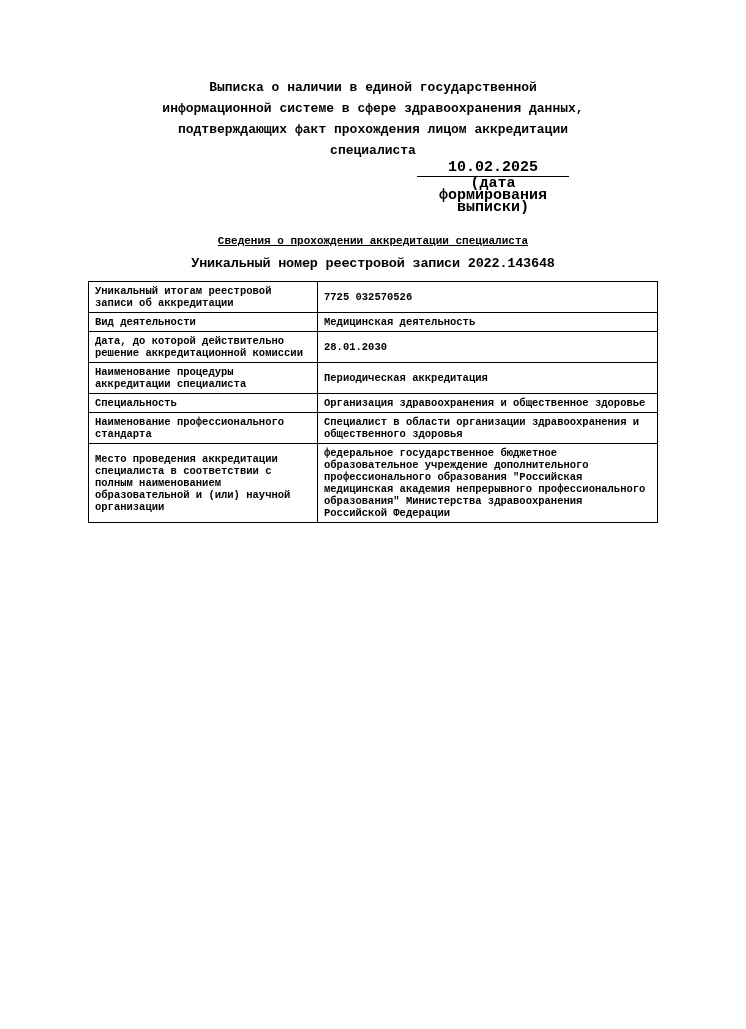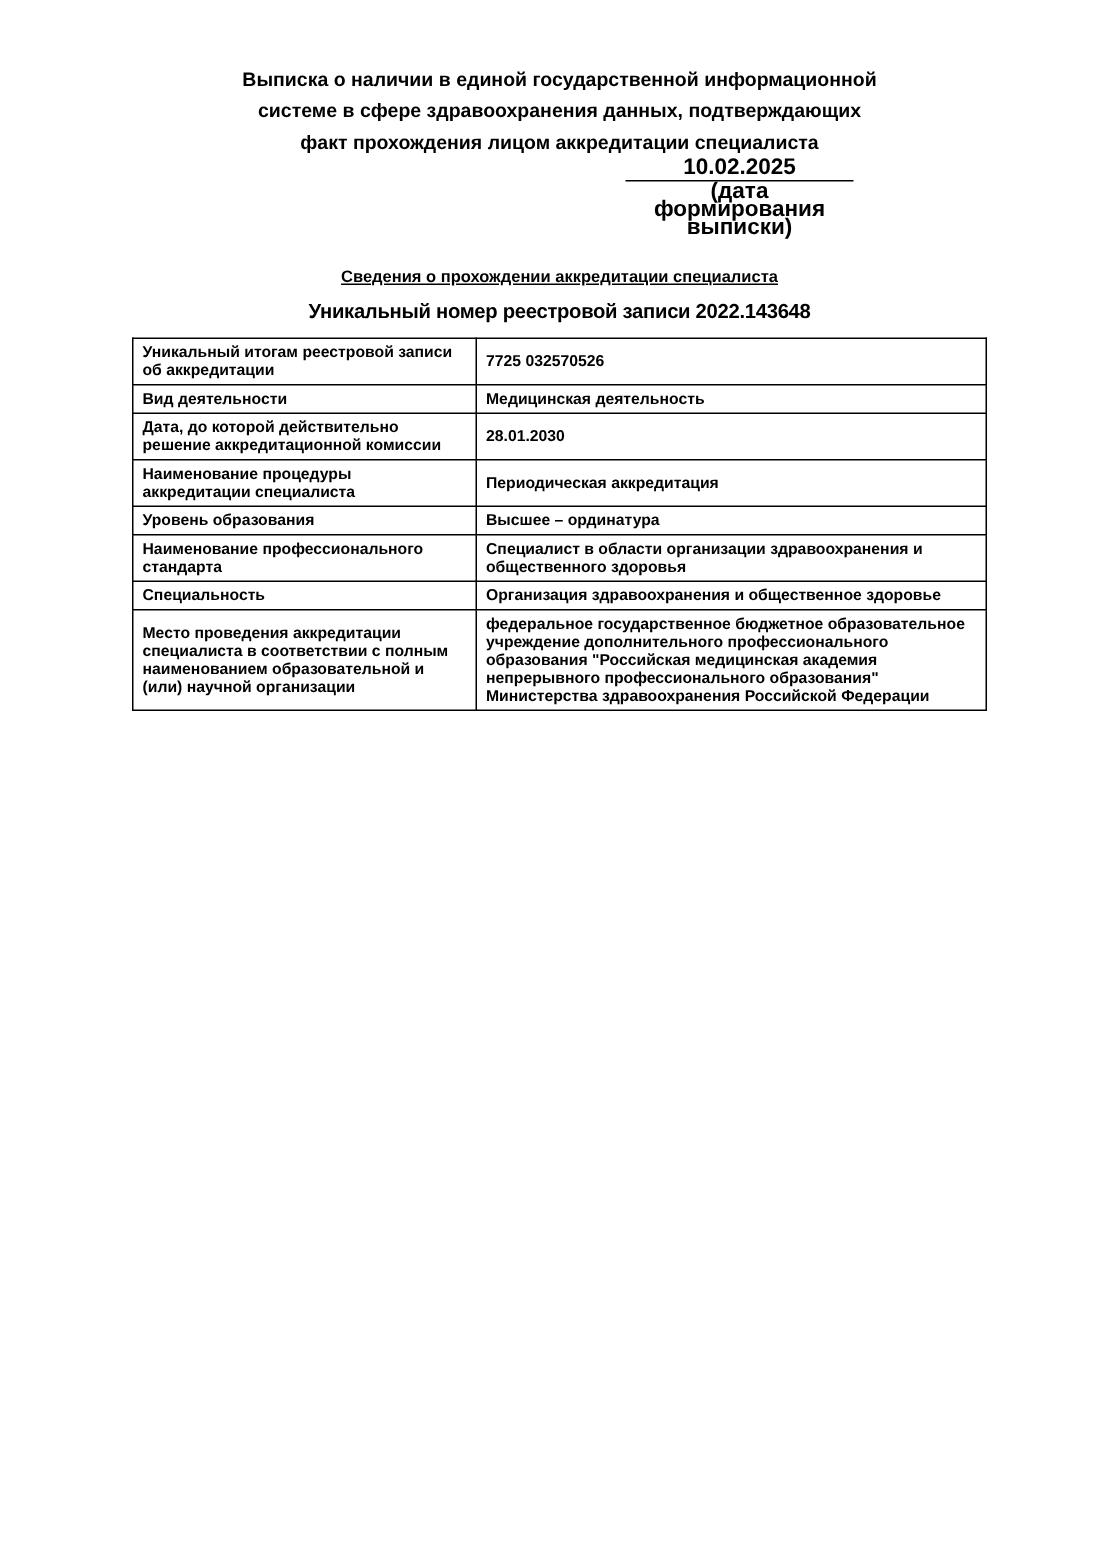--- a/index.html
+++ b/index.html
@@ -4,23 +4,23 @@
 <style>
   * { margin:0; padding:0; box-sizing:border-box; }
   html,body { background:#ffffff; }
   .page {
     position:relative;
     width:746px;
     height:1029px;
     margin:0 auto;
     background:#ffffff;
     color:#000000;
-    font-family:Liberation Sans, sans-serif;
+    font-family:Liberation Mono, monospace;
     font-weight:bold;
-    padding-top:42px;
+    padding-top:77px;
     overflow:hidden;
   }
   .doc-title {
     width:430px;
     margin:0 auto;
     text-align:center;
     font-size:13px;
     line-height:21px;
     font-weight:bold;
   }
@@ -109,30 +109,26 @@
       </tr>
       <tr>
         <td class="cell-label">Дата, до которой действительно решение аккредитационной комиссии</td>
         <td class="cell-value">28.01.2030</td>
       </tr>
       <tr>
         <td class="cell-label">Наименование процедуры аккредитации специалиста</td>
         <td class="cell-value">Периодическая аккредитация</td>
       </tr>
       <tr>
-        <td class="cell-label">Уровень образования</td>
-        <td class="cell-value">Высшее – ординатура</td>
+        <td class="cell-label">Специальность</td>
+        <td class="cell-value">Организация здравоохранения и общественное здоровье</td>
       </tr>
       <tr>
         <td class="cell-label">Наименование профессионального стандарта</td>
         <td class="cell-value">Специалист в области организации здравоохранения и общественного здоровья</td>
-      </tr>
-      <tr>
-        <td class="cell-label">Специальность</td>
-        <td class="cell-value">Организация здравоохранения и общественное здоровье</td>
       </tr>
       <tr>
         <td class="cell-label">Место проведения аккредитации специалиста в соответствии с полным наименованием образовательной и (или) научной организации</td>
         <td class="cell-value">федеральное государственное бюджетное образовательное учреждение дополнительного профессионального образования "Российская медицинская академия непрерывного профессионального образования" Министерства здравоохранения Российской Федерации</td>
       </tr>
     </tbody>
   </table>
 
 </div>
 

